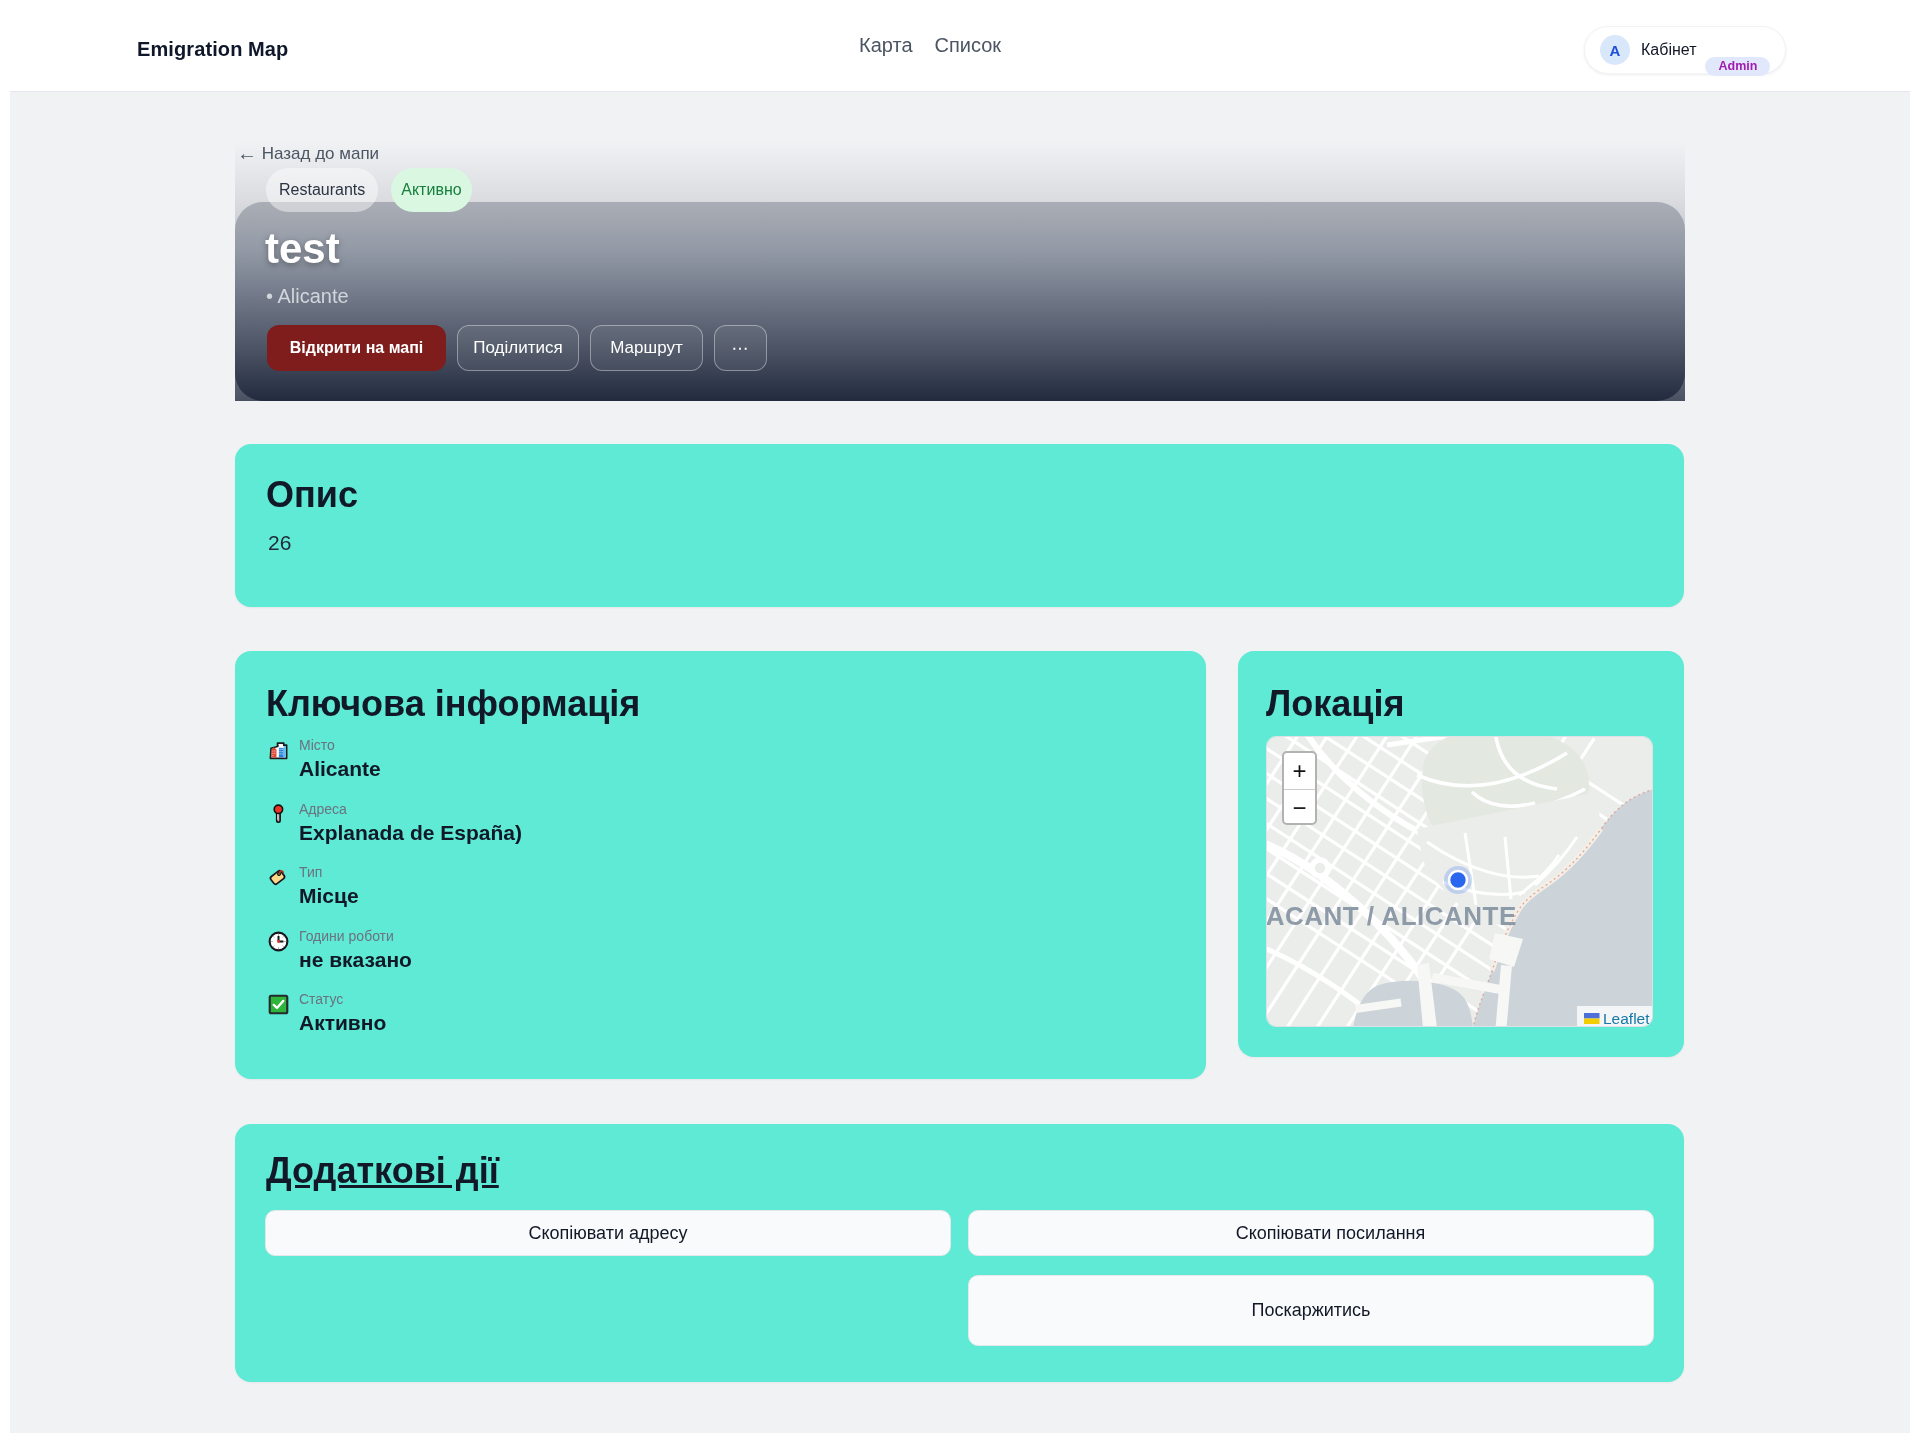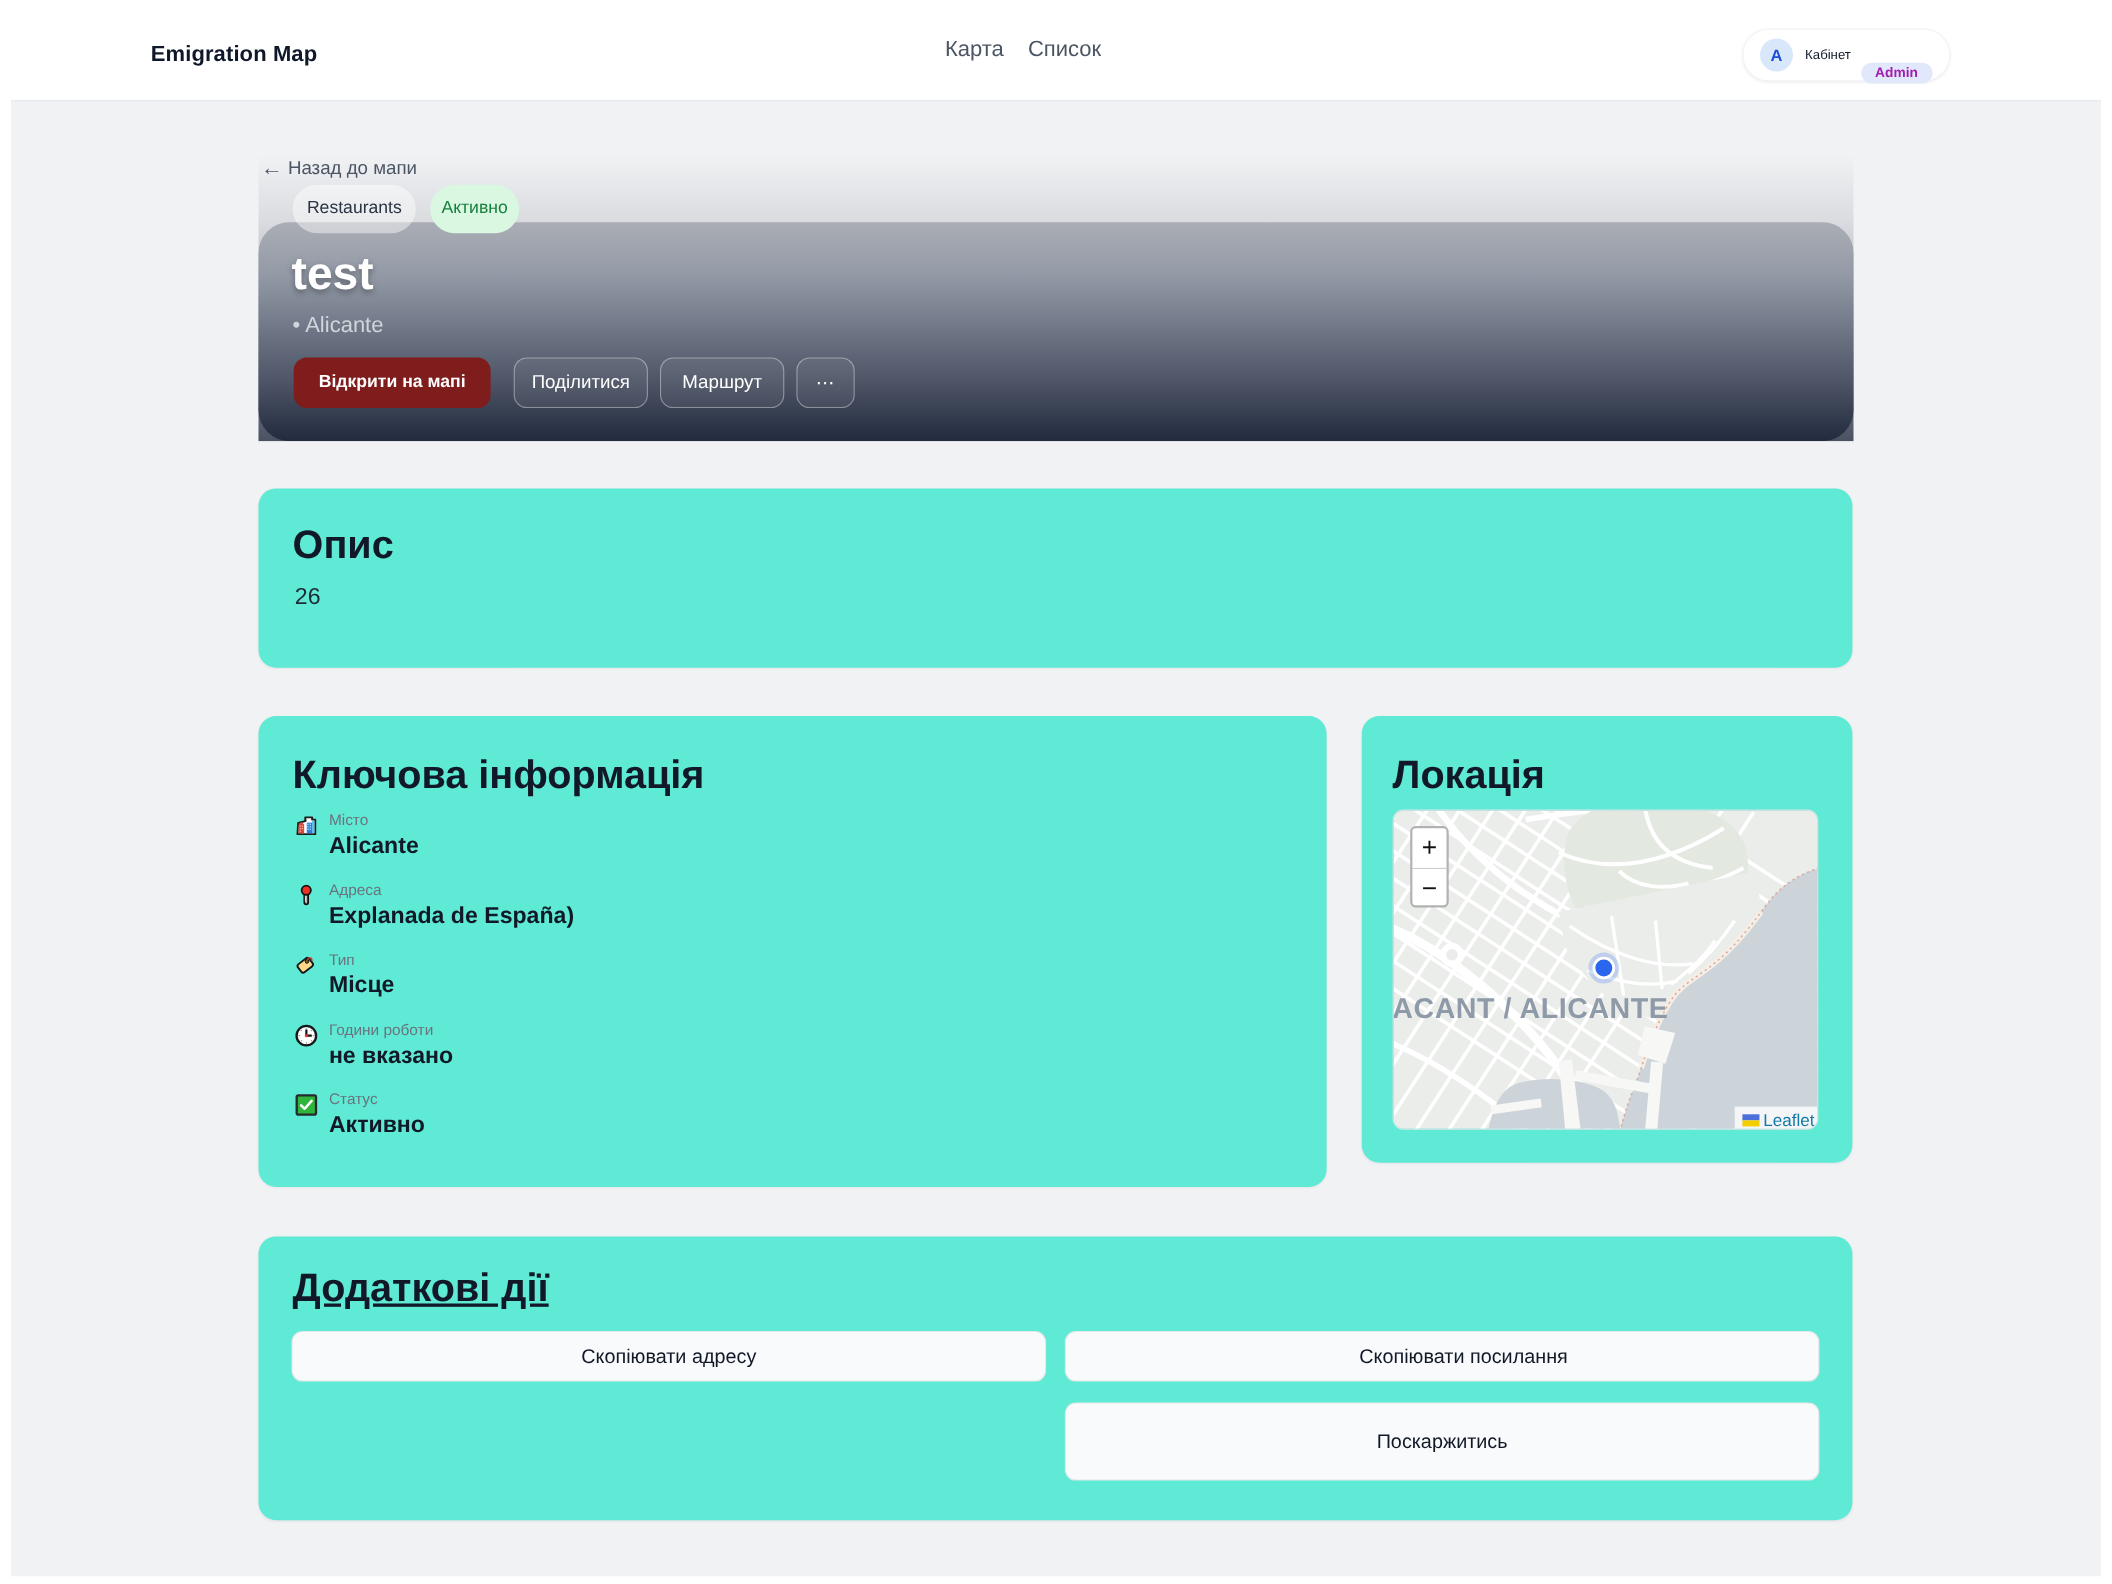--- a/index.html
+++ b/index.html
@@ -6,21 +6,21 @@
   * { margin:0; padding:0; box-sizing:border-box; }
   html,body { width:1920px; height:1440px; background:#fff; font-family:"Liberation Sans", sans-serif; overflow:hidden; }
 
   
   .nav { position:absolute; left:0; top:0; width:1920px; height:91px; background:#fff; }
   .logo { position:absolute; left:137px; top:38px; font-size:20px; font-weight:700; color:#0f172a; letter-spacing:0.1px; }
   .navlinks { position:absolute; left:859px; top:34px; display:flex; gap:22px; }
   .navlinks a { font-size:20px; color:#4b5563; text-decoration:none; }
   .profile { position:absolute; left:1584px; top:26px; display:flex; align-items:center; height:48px; padding:0 15px; background:#fff; border:1px solid #f1f3f7; border-radius:24px; box-shadow:0 1px 3px rgba(16,24,40,.08); }
   .avatar { width:30px; height:30px; border-radius:50%; background:#d9e7fb; color:#1d4ed8; font-weight:700; font-size:15px; display:flex; align-items:center; justify-content:center; }
-  .profile .name { font-size:12px; color:#111827; margin:0 9px 0 11px; }
+  .profile .name { font-size:16px; color:#111827; margin:0 9px 0 11px; }
   .badge-admin { background:#e2e8fc; color:#a21caf; font-size:12.5px; font-weight:700; height:19px; line-height:19px; padding:0 13px; border-radius:10px;margin-top:32px; }
 
   
   .page { position:absolute; left:10px; right:10px; top:91px; height:1342px; background:#f1f2f4; border-top:1px solid #e4e7ed; }
 
   
   .hero { position:absolute; left:235px; top:141px; width:1450px; height:260px;
     background:linear-gradient(180deg,#f1f2f4 0%,#d9dbdf 23.5%,#b7bcc4 45%,#8d95a2 70%,#6a7284 85%,#4a5161 100%); }
   .hero-card { position:absolute; left:0; right:0; top:61px; bottom:0; border-radius:28px;
     background:linear-gradient(180deg, #aaadb5 0%, #939aa6 24%, #6f7787 49%, #4b5364 74%, #222a3e 100%); }
@@ -28,21 +28,21 @@
   .hero-pills { position:absolute; left:266px; top:168px; display:flex; gap:13px; }
   .pill { height:44px; display:flex; align-items:center; padding:0 13px; border-radius:22px; font-size:16px; }
   .pill-cat { background:rgba(255,255,255,0.45); color:#2b3443; }
   .pill-status { background:#d9f7e1; color:#17803d; padding:0 10px; }
   .hero-title { position:absolute; left:265px; top:228px; font-size:42px; line-height:42px; font-weight:700; color:#fff; text-shadow:0 2px 6px rgba(0,0,0,0.35); }
   .hero-city { position:absolute; left:266px; top:285px; font-size:20px; color:#d2d6dc; }
   .hero-btns { position:absolute; left:267px; top:325px; display:flex; gap:11px; height:46px; }
   .hbtn { display:flex; align-items:center; justify-content:center; border-radius:12px; font-size:17px; }
   .hbtn-primary { background:#7f1d1d; color:#fff; font-weight:700; font-size:16px; width:179px; }
   .hbtn-ghost { border:1.3px solid rgba(255,255,255,0.38); color:#fff; background:rgba(255,255,255,0.06); }
-  .hb2 { width:122px;margin-left:10px; } .hb3 { width:113px; } .hb4 { width:53px; letter-spacing:1px; }
+  .hb2 { width:122px; } .hb3 { width:113px; } .hb4 { width:53px; letter-spacing:1px; }
 
   
   .card { position:absolute; background:#5eead4; border-radius:16px; box-shadow:0 1px 2px rgba(16,24,40,.05); }
   .card h2 { font-size:36px; line-height:36px; font-weight:700; color:#111827; }
 
   .desc-card { left:235px; top:444px; width:1449px; height:163px; }
   .desc-card h2 { position:absolute; left:31px; top:33px; }
   .desc-card p { position:absolute; left:33px; top:87px; font-size:21px; color:#1f2937; }
 
   .info-card { left:235px; top:651px; width:971px; height:428px; }

